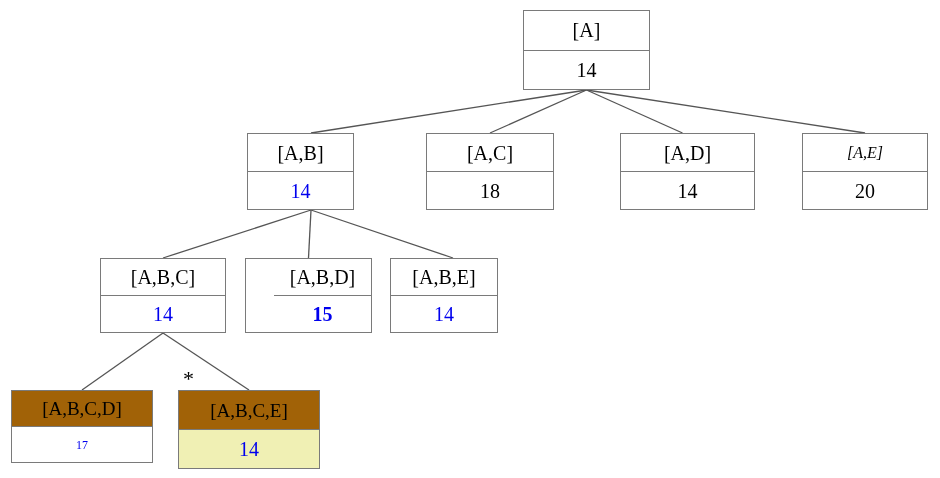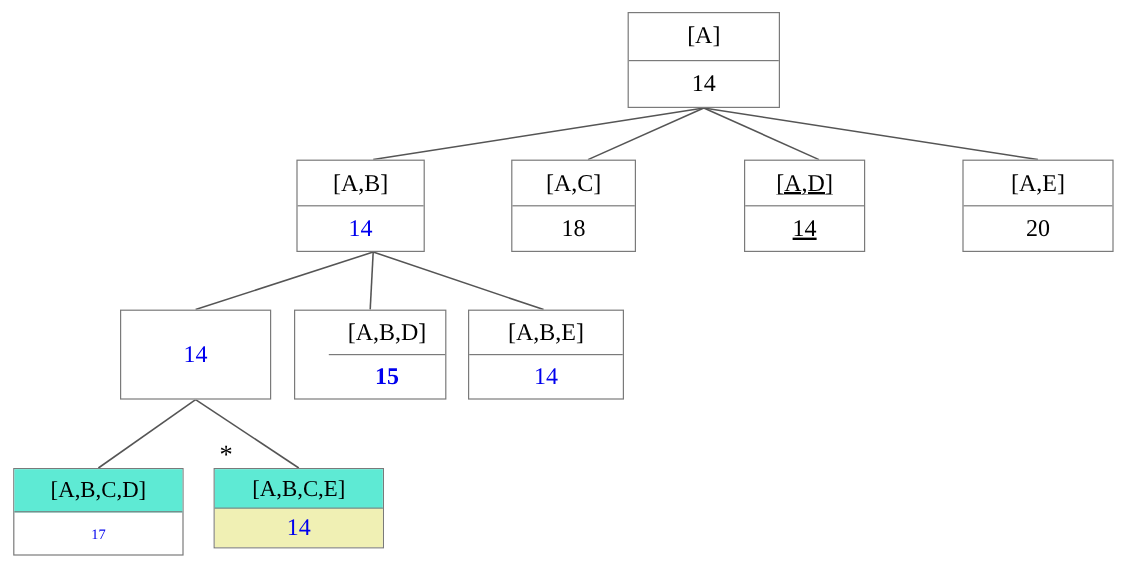--- a/index.html
+++ b/index.html
@@ -42,21 +42,21 @@
     white-space: nowrap;
   }
   .node-label {
     border-bottom: 1px solid #7a7a7a;
     color: #000000;
   }
   .node-value {
     color: #000000;
   }
   .v-blue { color: #0000ee; }
-  .hl-label { background: #5eead4; }
+  .hl-label { background: #a16207; }
   .hl-value { background: #f0f0b4; }
   .marker {
     position: absolute;
     color: #000000;
     line-height: 1;
     z-index: 3;
   }
 </style>
 </head>
 <body>
@@ -74,45 +74,46 @@
       <line x1="163" y1="333" x2="249" y2="390" stroke="#555555" stroke-width="1.3"></line>
     </svg>
 <div class="node" style="left: 523px; top: 10px; width: 127px; height: 80px;">
       <div class="node-label" style="font-size: 20px;">[A]</div>
       <div class="node-value" style="font-size: 20px;">14</div>
     </div>
     <div class="node" style="left: 247px; top: 133px; width: 107px; height: 77px;">
       <div class="node-label" style="font-size: 20px;">[A,B]</div>
       <div class="node-value v-blue" style="font-size: 20px;">14</div>
     </div>
-    <div class="node" style="left: 426px; top: 133px; width: 104px; height: 77px;">
+    <div class="node" style="left: 426px; top: 133px; width: 128px; height: 77px;">
       <div class="node-label" style="font-size: 20px;">[A,C]</div>
       <div class="node-value" style="font-size: 20px;">18</div>
     </div>
-    <div class="node" style="left: 620px; top: 133px; width: 101px; height: 77px; text-decoration: underline;">
+    <div class="node" style="left: 620px; top: 133px; width: 135px; height: 77px;">
       <div class="node-label" style="font-size: 20px;">[A,D]</div>
       <div class="node-value" style="font-size: 20px;">14</div>
     </div>
     <div class="node" style="left: 802px; top: 133px; width: 126px; height: 77px;">
-      <div class="node-label" style="font-size: 20px;">[A,E]</div>
+      <div class="node-label" style="font-size: 16px; font-style: italic;">[A,E]</div>
       <div class="node-value" style="font-size: 20px;">20</div>
     </div>
     <div class="node" style="left: 100px; top: 258px; width: 126px; height: 75px;">
+      <div class="node-label" style="font-size: 20px;">[A,B,C]</div>
       <div class="node-value v-blue" style="font-size: 20px;">14</div>
     </div>
     <div class="node" style="left: 245px; top: 258px; width: 127px; height: 75px; padding-left: 28px;">
       <div class="node-label" style="font-size: 20px;">[A,B,D]</div>
       <div class="node-value v-blue" style="font-size: 20px; font-weight: bold;">15</div>
     </div>
-    <div class="node" style="left: 390px; top: 258px; width: 130px; height: 75px;">
+    <div class="node" style="left: 390px; top: 258px; width: 108px; height: 75px;">
       <div class="node-label" style="font-size: 20px;">[A,B,E]</div>
       <div class="node-value v-blue" style="font-size: 20px;">14</div>
     </div>
     <div class="node" style="left: 11px; top: 390px; width: 142px; height: 73px;">
       <div class="node-label hl-label" style="font-size: 19px;">[A,B,C,D]</div>
       <div class="node-value v-blue" style="font-size: 12px;">17</div>
     </div>
-    <div class="node" style="left: 178px; top: 390px; width: 142px; height: 67px;">
+    <div class="node" style="left: 178px; top: 390px; width: 142px; height: 79px;">
       <div class="node-label hl-label" style="font-size: 19px;">[A,B,C,E]</div>
       <div class="node-value v-blue hl-value" style="font-size: 20px;">14</div>
     </div>
     <div class="marker" style="left: 183px; top: 368px; font-size: 22px;">*</div>
   </div>
 
 </body></html>

